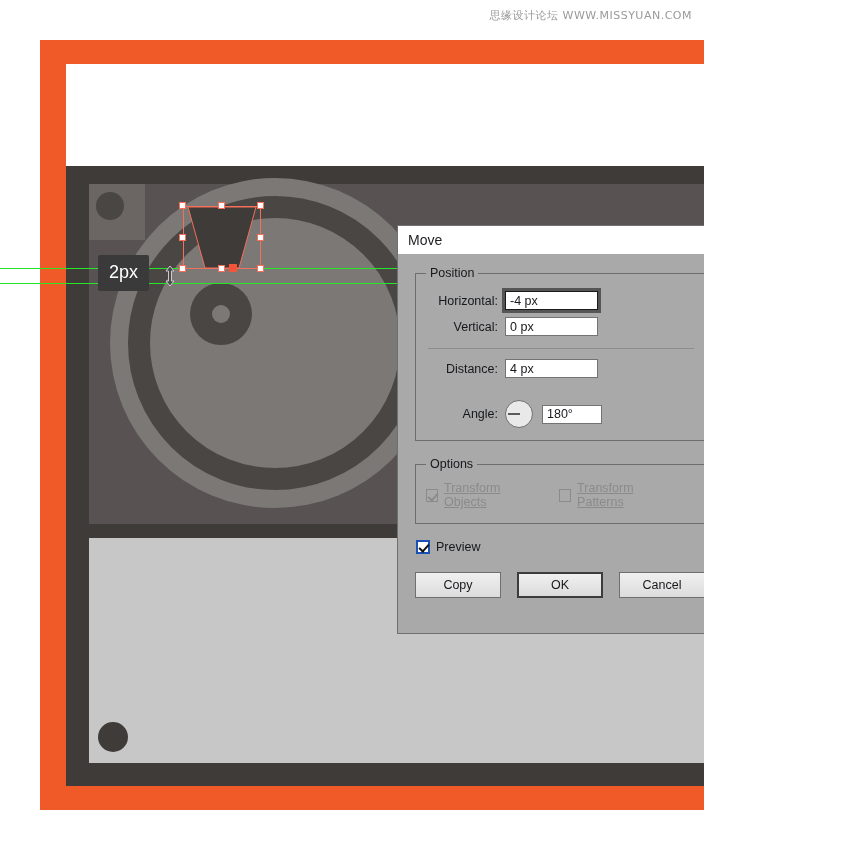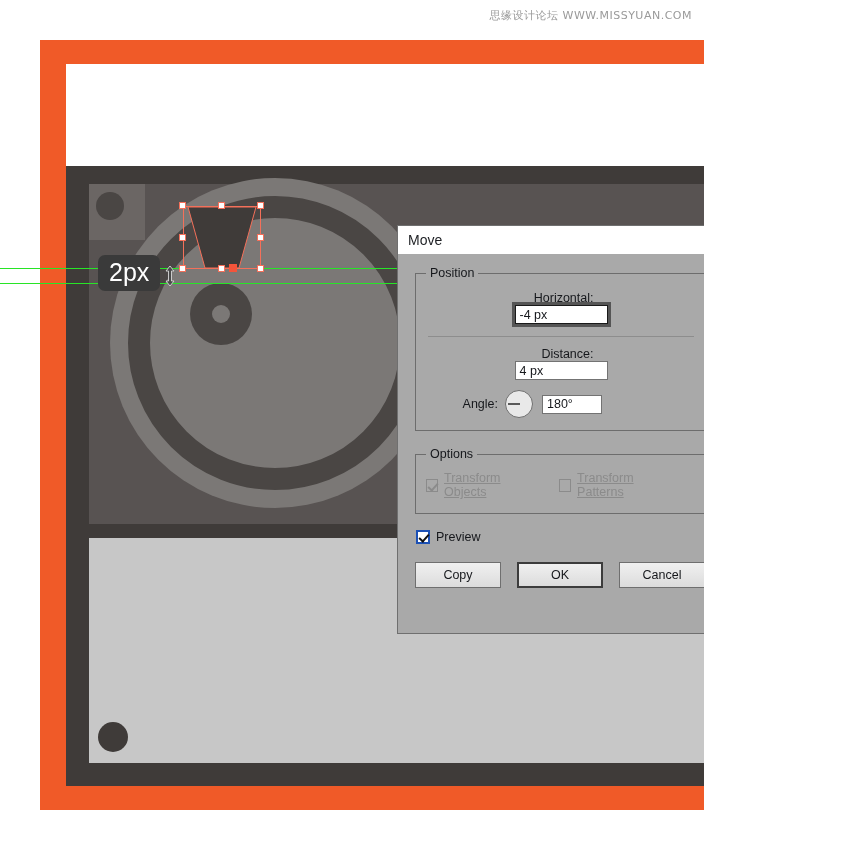--- a/index.html
+++ b/index.html
@@ -209,23 +209,23 @@
     box-sizing: border-box;
   }
 
   
   .measure-tip {
     position: absolute;
     left: 98px;
     top: 255px;
     padding: 4px 11px 6px 11px;
     background: #3a3a3a;
-    border-radius: 7px;
+    border-radius: 2px;
     color: #ffffff;
-    font-size: 25px;
+    font-size: 18px;
     line-height: 26px;
     z-index: 60;
     user-select: none;
   }
   .move-cursor {
     position: absolute;
     left: 163px;
     top: 266px;
     width: 14px;
     height: 20px;
@@ -268,21 +268,20 @@
     padding: 0 4px;
     font-size: 12.5px;
     color: #16181c;
   }
   fieldset.group.dim > legend { color: #16181c; margin-top: 36px; }
 
   .field-row {
     display: flex;
     align-items: center;
     margin: 7px 0;
-    flex-direction: column;
   }
   .field-label {
     width: 72px;
     text-align: right;
     padding-right: 7px;
     font-size: 12.5px;
     white-space: nowrap;
   }
   .txtbox {
     width: 93px;
@@ -302,21 +301,21 @@
     border: 1px solid #1a1a1a;
   }
   .divider {
     height: 1px;
     background: #8d8d8d;
     margin: 12px 2px 10px 2px;
   }
   .angle-row {
     display: flex;
     align-items: center;
-    margin-top: 10px;
+    margin-top: 22px;
   }
   .dial {
     width: 28px;
     height: 28px;
     border-radius: 50%;
     background: #e9e9e9;
     border: 1px solid #6f6f6f;
     box-sizing: border-box;
     position: relative;
     margin-right: 9px;
@@ -457,20 +456,24 @@
     <div class="dialog-body">
 
       <fieldset class="group">
         <legend>Position</legend>
 
         <div class="field-row">
           <div class="field-label">Horizontal:</div>
           <div class="txtbox focused">-4 px</div>
         </div>
 
+        <div class="field-row">
+          <div class="field-label">Vertical:</div>
+          <div class="txtbox">0 px</div>
+        </div>
 
         <div class="divider"></div>
 
         <div class="field-row">
           <div class="field-label">Distance:</div>
           <div class="txtbox">4 px</div>
         </div>
 
         <div class="angle-row">
           <div class="field-label">Angle:</div>

